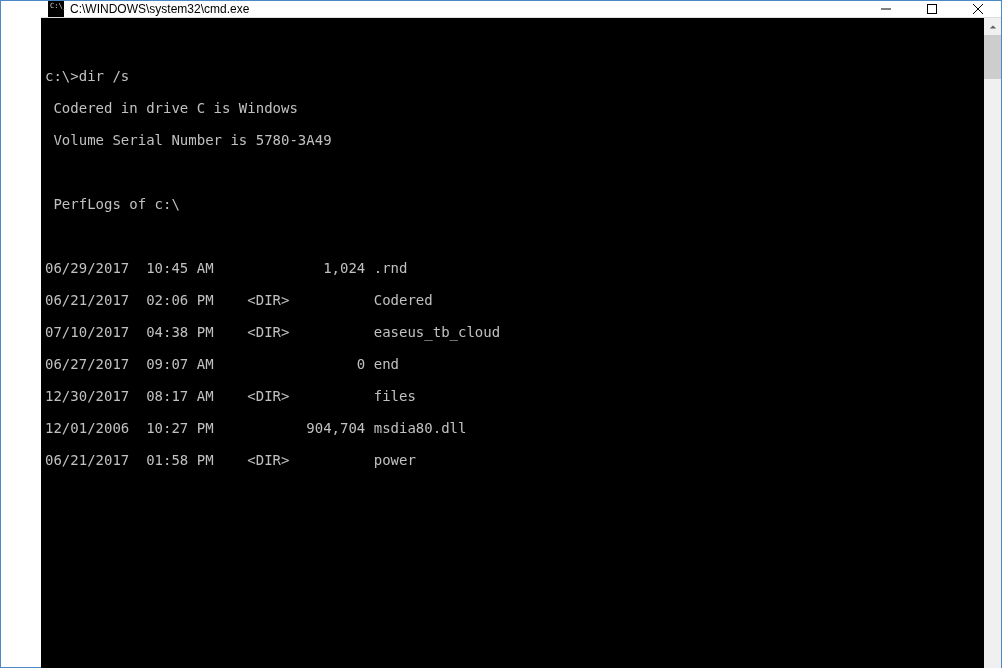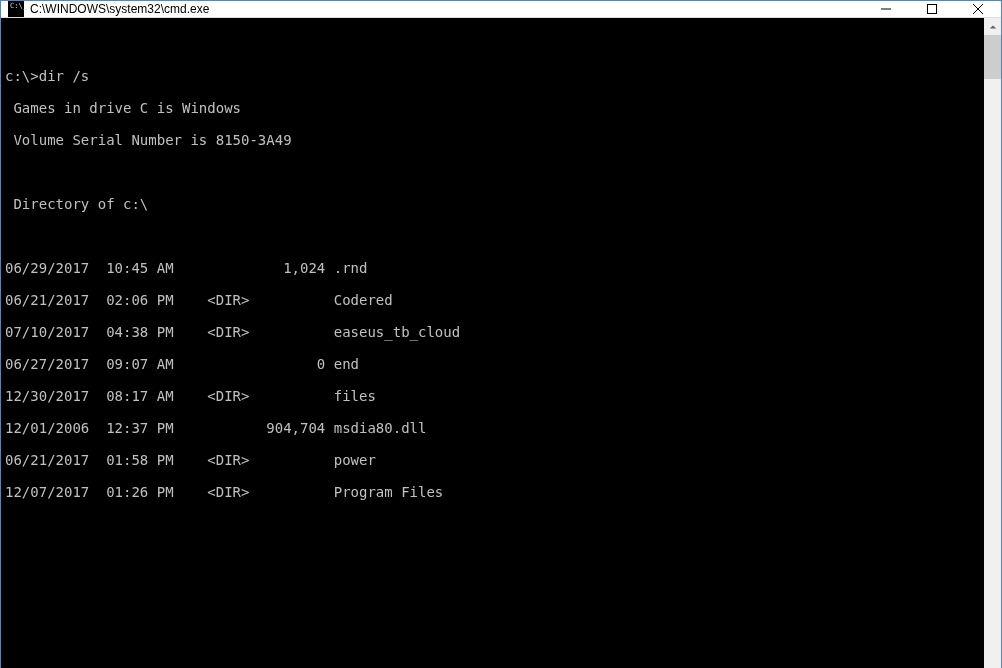--- a/index.html
+++ b/index.html
@@ -14,20 +14,21 @@
     background: #fff;
     overflow: hidden;
   }
   .window {
     width: 1002px;
     height: 668px;
     border: 1px solid #4a88c7;
     display: flex;
     flex-direction: column;
     background: #fff;
+    padding-left: 40px;
   }
   .titlebar {
     height: 30px;
     background: #ffffff;
     display: flex;
     align-items: center;
     border-bottom: 1px solid #ddd;
     user-select: none;
   }
   .titlebar-icon {
@@ -153,33 +154,32 @@
             <path d="M0 0 L10 10 M10 0 L0 10"></path>
           </svg>
       </button>
     </div>
   </div>
 
   <div class="client-area">
     <div class="console">
 <span class="line"> </span>
 <span class="line"><span>c:\&gt;</span><span>dir /s</span></span>
-<span class="line"> Games in drive C is Windows</span>
-<span class="line"> Volume Serial Number is 8150-3A49</span>
+<span class="line"> Codered in drive C is Windows</span>
+<span class="line"> Volume Serial Number is 5780-3A49</span>
 <span class="line"> </span>
-<span class="line"> Directory of c:\</span>
+<span class="line"> PerfLogs of c:\</span>
 <span class="line"> </span>
 <span class="line">06/29/2017  10:45 AM             1,024 .rnd</span>
 <span class="line">06/21/2017  02:06 PM    &lt;DIR&gt;          Codered</span>
 <span class="line">07/10/2017  04:38 PM    &lt;DIR&gt;          easeus_tb_cloud</span>
 <span class="line">06/27/2017  09:07 AM                 0 end</span>
 <span class="line">12/30/2017  08:17 AM    &lt;DIR&gt;          files</span>
-<span class="line">12/01/2006  12:37 PM           904,704 msdia80.dll</span>
+<span class="line">12/01/2006  10:27 PM           904,704 msdia80.dll</span>
 <span class="line">06/21/2017  01:58 PM    &lt;DIR&gt;          power</span>
-<span class="line">12/07/2017  01:26 PM    &lt;DIR&gt;          Program Files</span>
 
 
 
 
 
 
 
 
 
 

